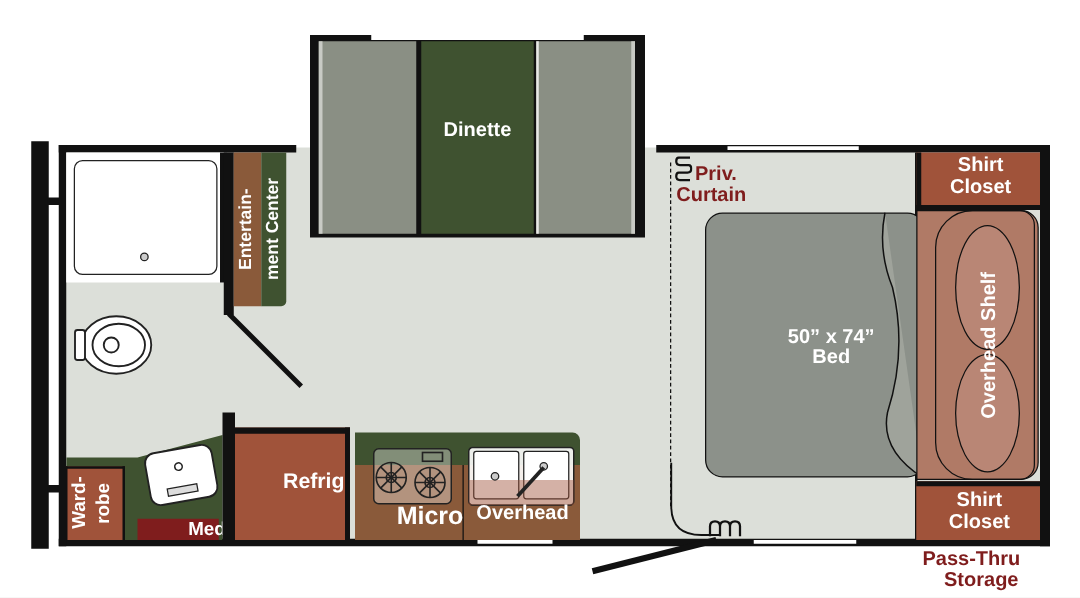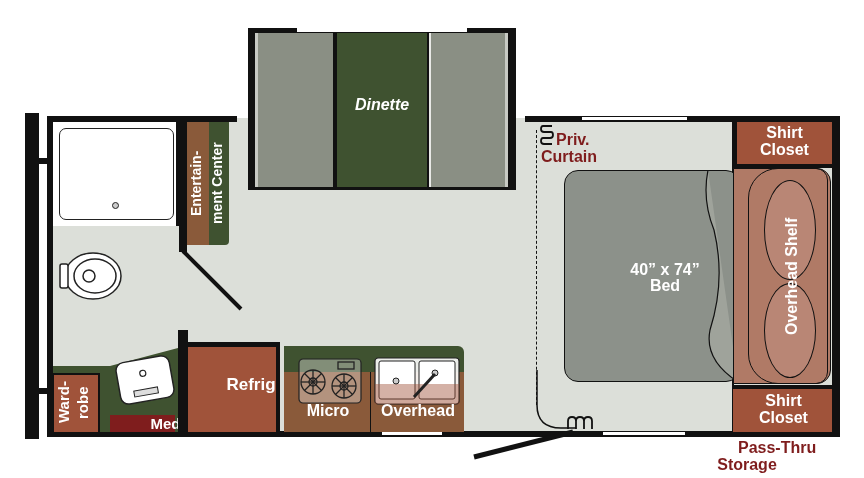--- a/index.html
+++ b/index.html
@@ -24,21 +24,21 @@
 <div class="abs" style="left:582px;top:117px;width:105px;height:3px;background:#fff;"></div>
 
 <div class="abs" style="left:25px;top:113px;width:14px;height:326px;background:#111;"></div>
 <div class="abs" style="left:38px;top:158px;width:10px;height:6px;background:#111;"></div>
 <div class="abs" style="left:38px;top:388px;width:10px;height:6px;background:#111;"></div>
 
 <div class="abs" style="left:248px;top:28px;width:268px;height:162px;background:#111;"></div>
 <div class="abs" style="left:297px;top:28px;width:170px;height:4px;background:#fff;"></div>
 <div class="abs" style="left:255px;top:33px;width:78px;height:154px;background:#8a8f84;border-left:3px solid #c8cac4;"></div>
 <div class="abs" style="left:337px;top:33px;width:90px;height:154px;background:#3f5230;display:flex;align-items:center;justify-content:center;">
-  <span class="lbl" style="font-size:16px;margin-top:-10px;font-style:italic;">Dinette</span>
+  <span class="lbl" style="font-size:16px;margin-top:-10px;">Dinette</span>
 </div>
 <div class="abs" style="left:429px;top:33px;width:79px;height:154px;background:#8a8f84;border-left:2px solid #e8e9e6;border-right:3px solid #c8cac4;"></div>
 
 <div class="abs" style="left:53px;top:122px;width:129px;height:104px;background:#fff;border-right:6px solid #111;">
   <div class="abs" style="left:6px;top:6px;width:115px;height:92px;border:1.5px solid #222;border-radius:7px;"></div>
   <div class="abs" style="left:59px;top:80px;width:7px;height:7px;border:1.5px solid #222;border-radius:50%;background:#ccc;"></div>
 </div>
 <div class="abs" style="left:179px;top:122px;width:8px;height:130px;background:#111;"></div>
 
 <div class="abs" style="left:187px;top:122px;width:22px;height:123px;background:#8a5a3a;"></div>
@@ -94,21 +94,21 @@
       <line x1="23.5" y1="15.5" x2="6.5" y2="32.5"></line>
     <circle cx="46" cy="28" r="12"></circle>
       <circle cx="46" cy="28" r="4"></circle>
     <line x1="46" y1="16" x2="46" y2="40"></line>
       <line x1="34" y1="28" x2="58" y2="28"></line>
     <line x1="37.5" y1="19.5" x2="54.5" y2="36.5"></line>
       <line x1="54.5" y1="19.5" x2="37.5" y2="36.5"></line>
     <rect x="40" y="4" width="16" height="7"></rect>
   </g>
 </svg>
-<div class="abs lbl" style="left:292px;top:403px;width:72px;font-size:16px;">Micro</div>
+<div class="abs lbl" style="left:308px;top:403px;width:72px;font-size:20px;">Micro</div>
 
 <svg class="abs" style="left:374px;top:357px;" width="86" height="48">
   <rect x="1" y="1" width="84" height="46" rx="3" fill="rgba(255,255,255,0.9)" stroke="#222" stroke-width="1.2"></rect>
   <rect x="5" y="4" width="36" height="38" rx="2" fill="#fff" stroke="#222" stroke-width="1"></rect>
   <rect x="45" y="4" width="36" height="38" rx="2" fill="#fff" stroke="#222" stroke-width="1"></rect>
   <rect x="1" y="27" width="84" height="20" fill="rgba(160,83,58,0.45)"></rect>
   <circle cx="22" cy="24" r="3" fill="#ccc" stroke="#222" stroke-width="1"></circle>
   <circle cx="61" cy="16" r="3" fill="#ccc" stroke="#222" stroke-width="1"></circle>
   <line x1="40" y1="40" x2="61" y2="17" stroke="#222" stroke-width="3"></line>
 </svg>
@@ -130,31 +130,31 @@
 <svg class="abs" style="left:566px;top:415px;" width="30" height="16">
   <path d="M2 14 L2 6 Q2 2 6 2 Q10 2 10 6 L10 14 M10 6 Q10 2 14 2 Q18 2 18 6 L18 14 M18 6 Q18 2 22 2 Q26 2 26 6 L26 14" fill="none" stroke="#111" stroke-width="1.8"></path>
 </svg>
 
 <div class="abs" style="left:732px;top:122px;width:2px;height:310px;background:#111;"></div>
 
 <div class="abs" style="left:564px;top:170px;width:176px;height:212px;background:#8c918a;border:1.5px solid #111;border-radius:14px;"></div>
 <svg class="abs" style="left:700px;top:170px;" width="40" height="212">
   <path d="M8 0 Q2 30 14 60 Q26 110 10 160 Q4 190 38 212" fill="#9fa39b" stroke="#111" stroke-width="1.2"></path>
 </svg>
-<div class="abs lbl" style="left:600px;top:262px;width:130px;font-size:16px;">40” x 74”</div>
+<div class="abs lbl" style="left:600px;top:262px;width:130px;font-size:16px;">50” x 74”</div>
 <div class="abs lbl" style="left:600px;top:278px;width:130px;font-size:16px;">Bed</div>
 
 <div class="abs" style="left:733px;top:168px;width:98px;height:216px;background:#b07a66;border:1.5px solid #111;border-radius:0 14px 14px 0;"></div>
 <div class="abs" style="left:748px;top:168px;width:80px;height:216px;border:1.2px solid #111;border-radius:30px 12px 12px 30px;"></div>
 <div class="abs" style="left:764px;top:180px;width:52px;height:100px;border:1.2px solid #111;border-radius:50%;background:#b98675;"></div>
 <div class="abs" style="left:764px;top:283px;width:52px;height:95px;border:1.2px solid #111;border-radius:50%;background:#b98675;"></div>
 <div class="abs lbl vert" style="left:784px;top:196px;width:22px;height:160px;font-size:16px;">Overhead Shelf</div>
 
 <div class="abs" style="left:733px;top:122px;width:99px;height:46px;background:#a0533a;border-bottom:4px solid #111;border-left:4px solid #111;"></div>
 <div class="abs lbl" style="left:737px;top:125px;width:95px;font-size:16px;">Shirt</div>
 <div class="abs lbl" style="left:737px;top:142px;width:95px;font-size:16px;">Closet</div>
 
 <div class="abs" style="left:733px;top:385px;width:99px;height:47px;background:#a0533a;border-top:4px solid #111;"></div>
 <div class="abs lbl" style="left:735px;top:393px;width:97px;font-size:16px;">Shirt</div>
 <div class="abs lbl" style="left:735px;top:410px;width:97px;font-size:16px;">Closet</div>
 
 <div class="abs blk" style="left:738px;top:440px;width:110px;text-align:left;font-size:16px;">Pass-Thru</div>
-<div class="abs blk" style="left:692px;top:457px;width:110px;text-align:center;font-size:16px;">Storage</div>
+<div class="abs blk" style="left:730px;top:457px;width:110px;text-align:center;font-size:16px;">Storage</div>
 
 </body></html>

